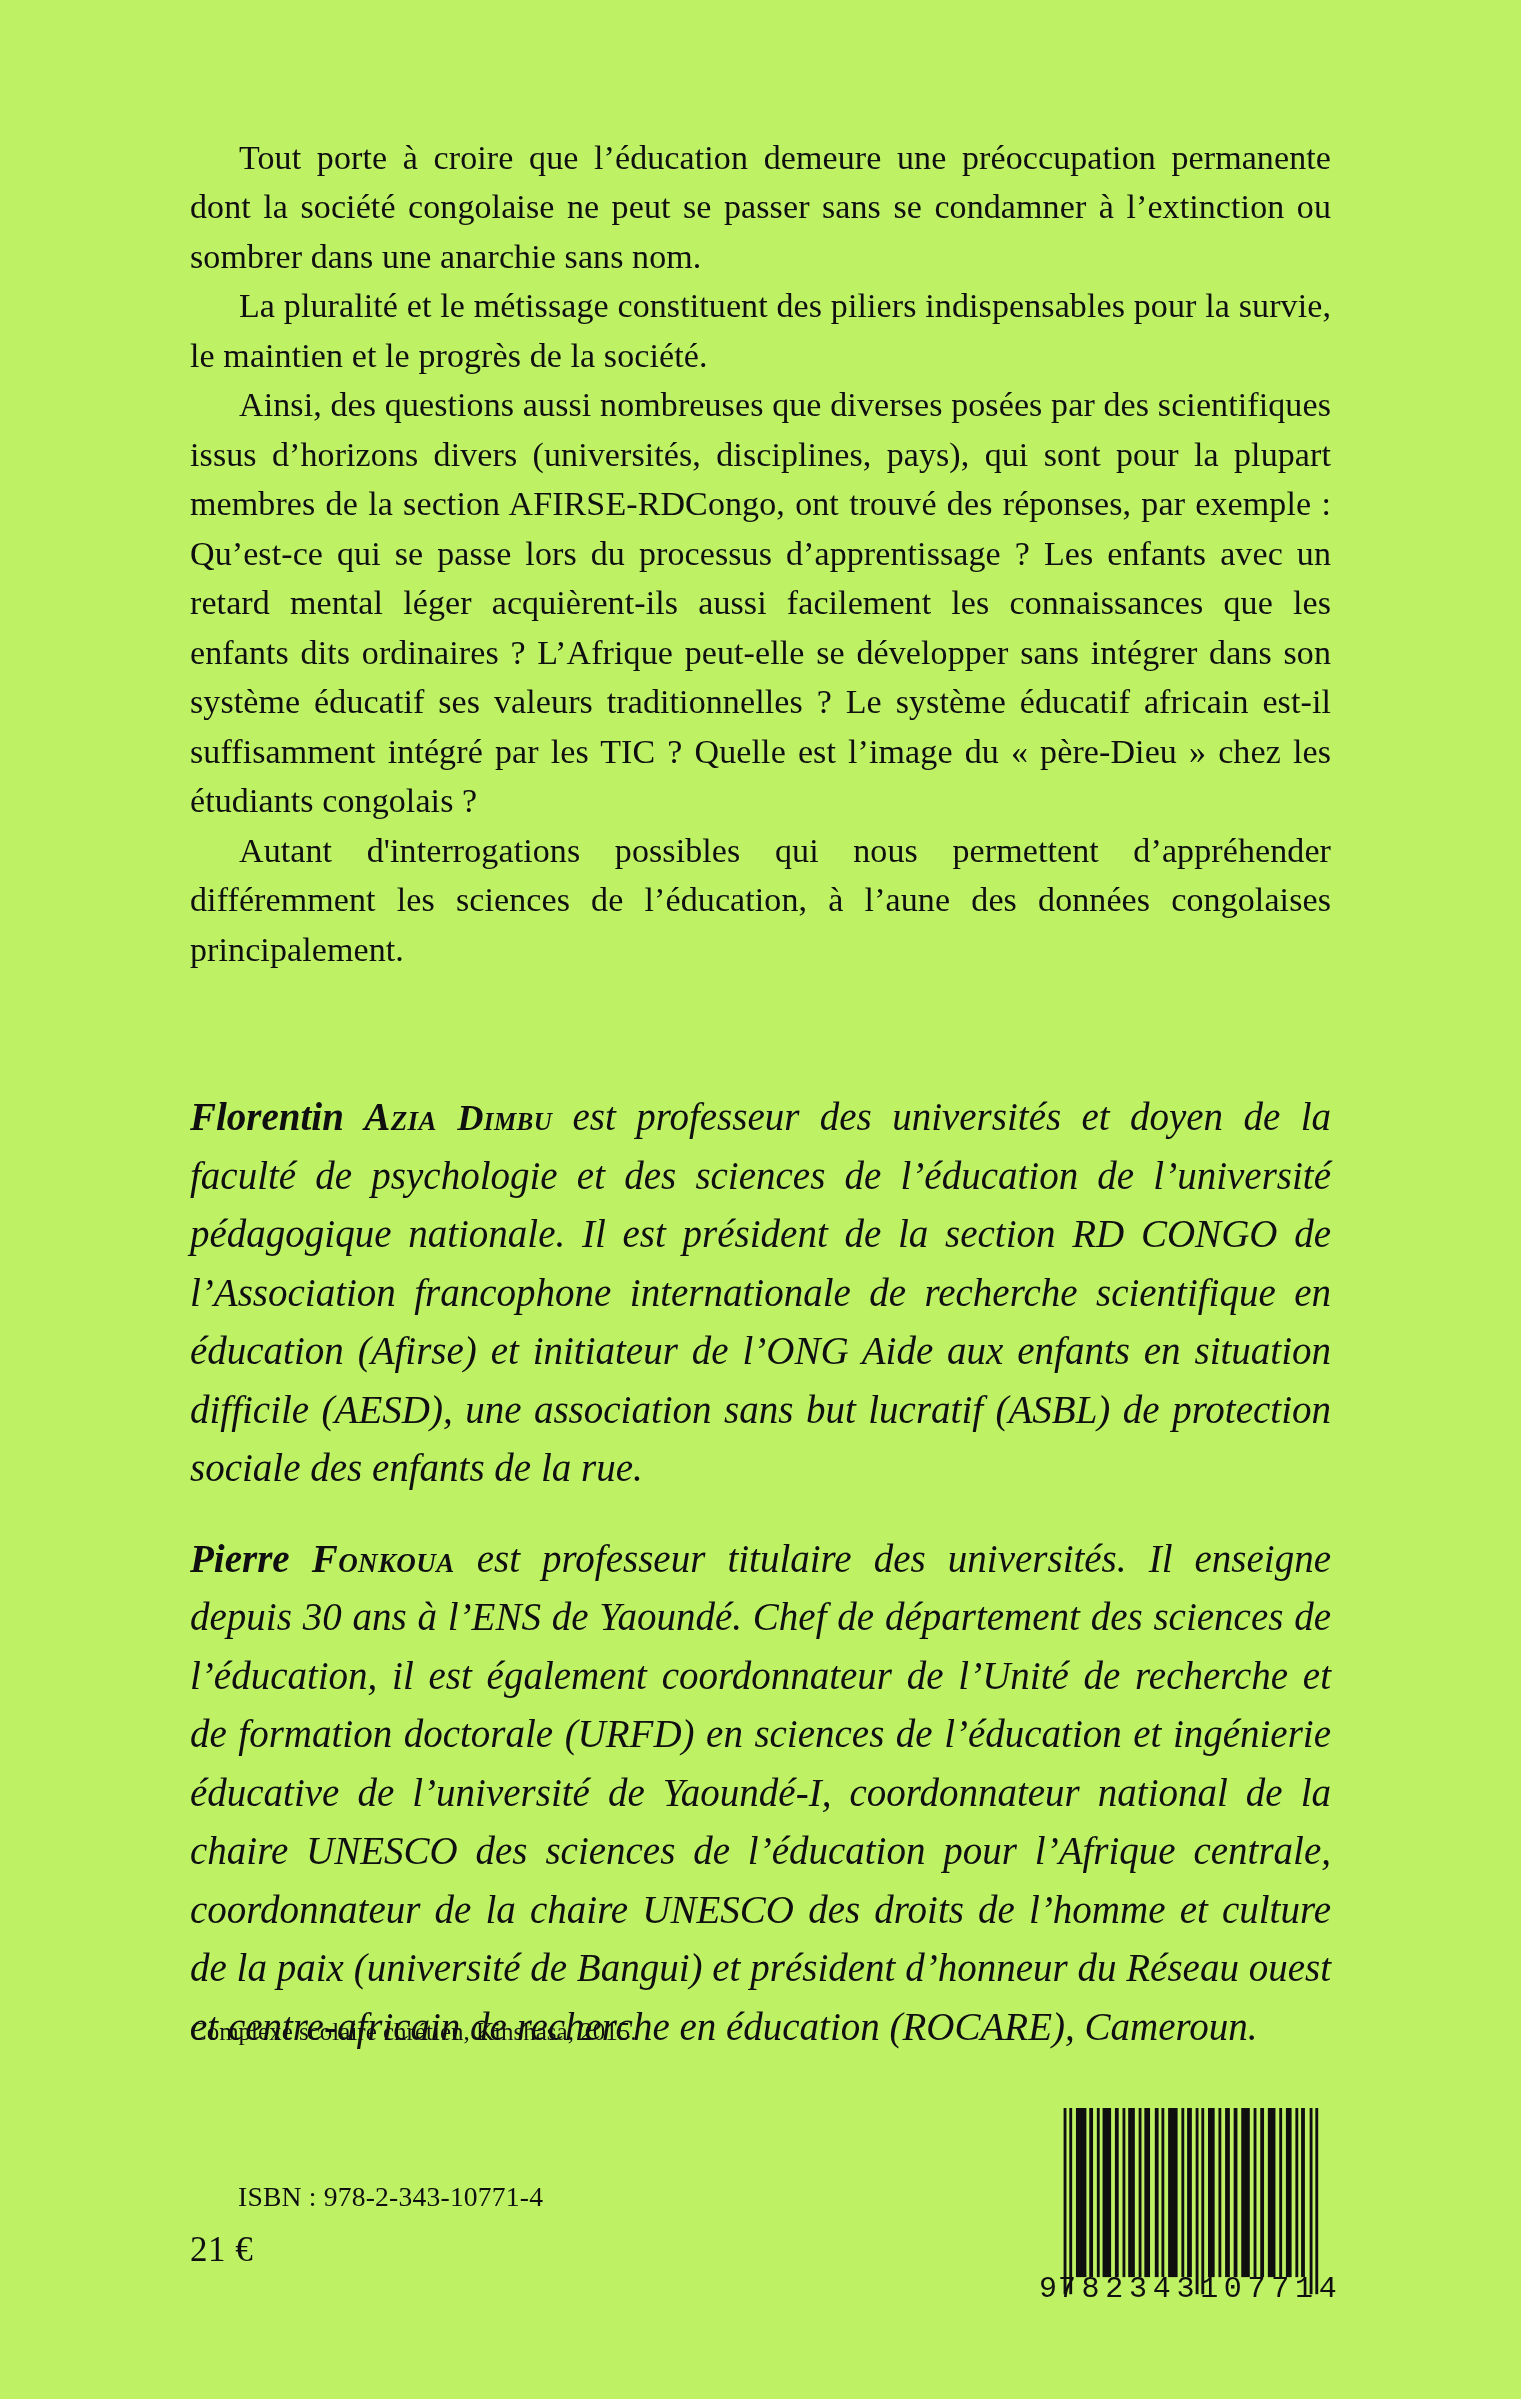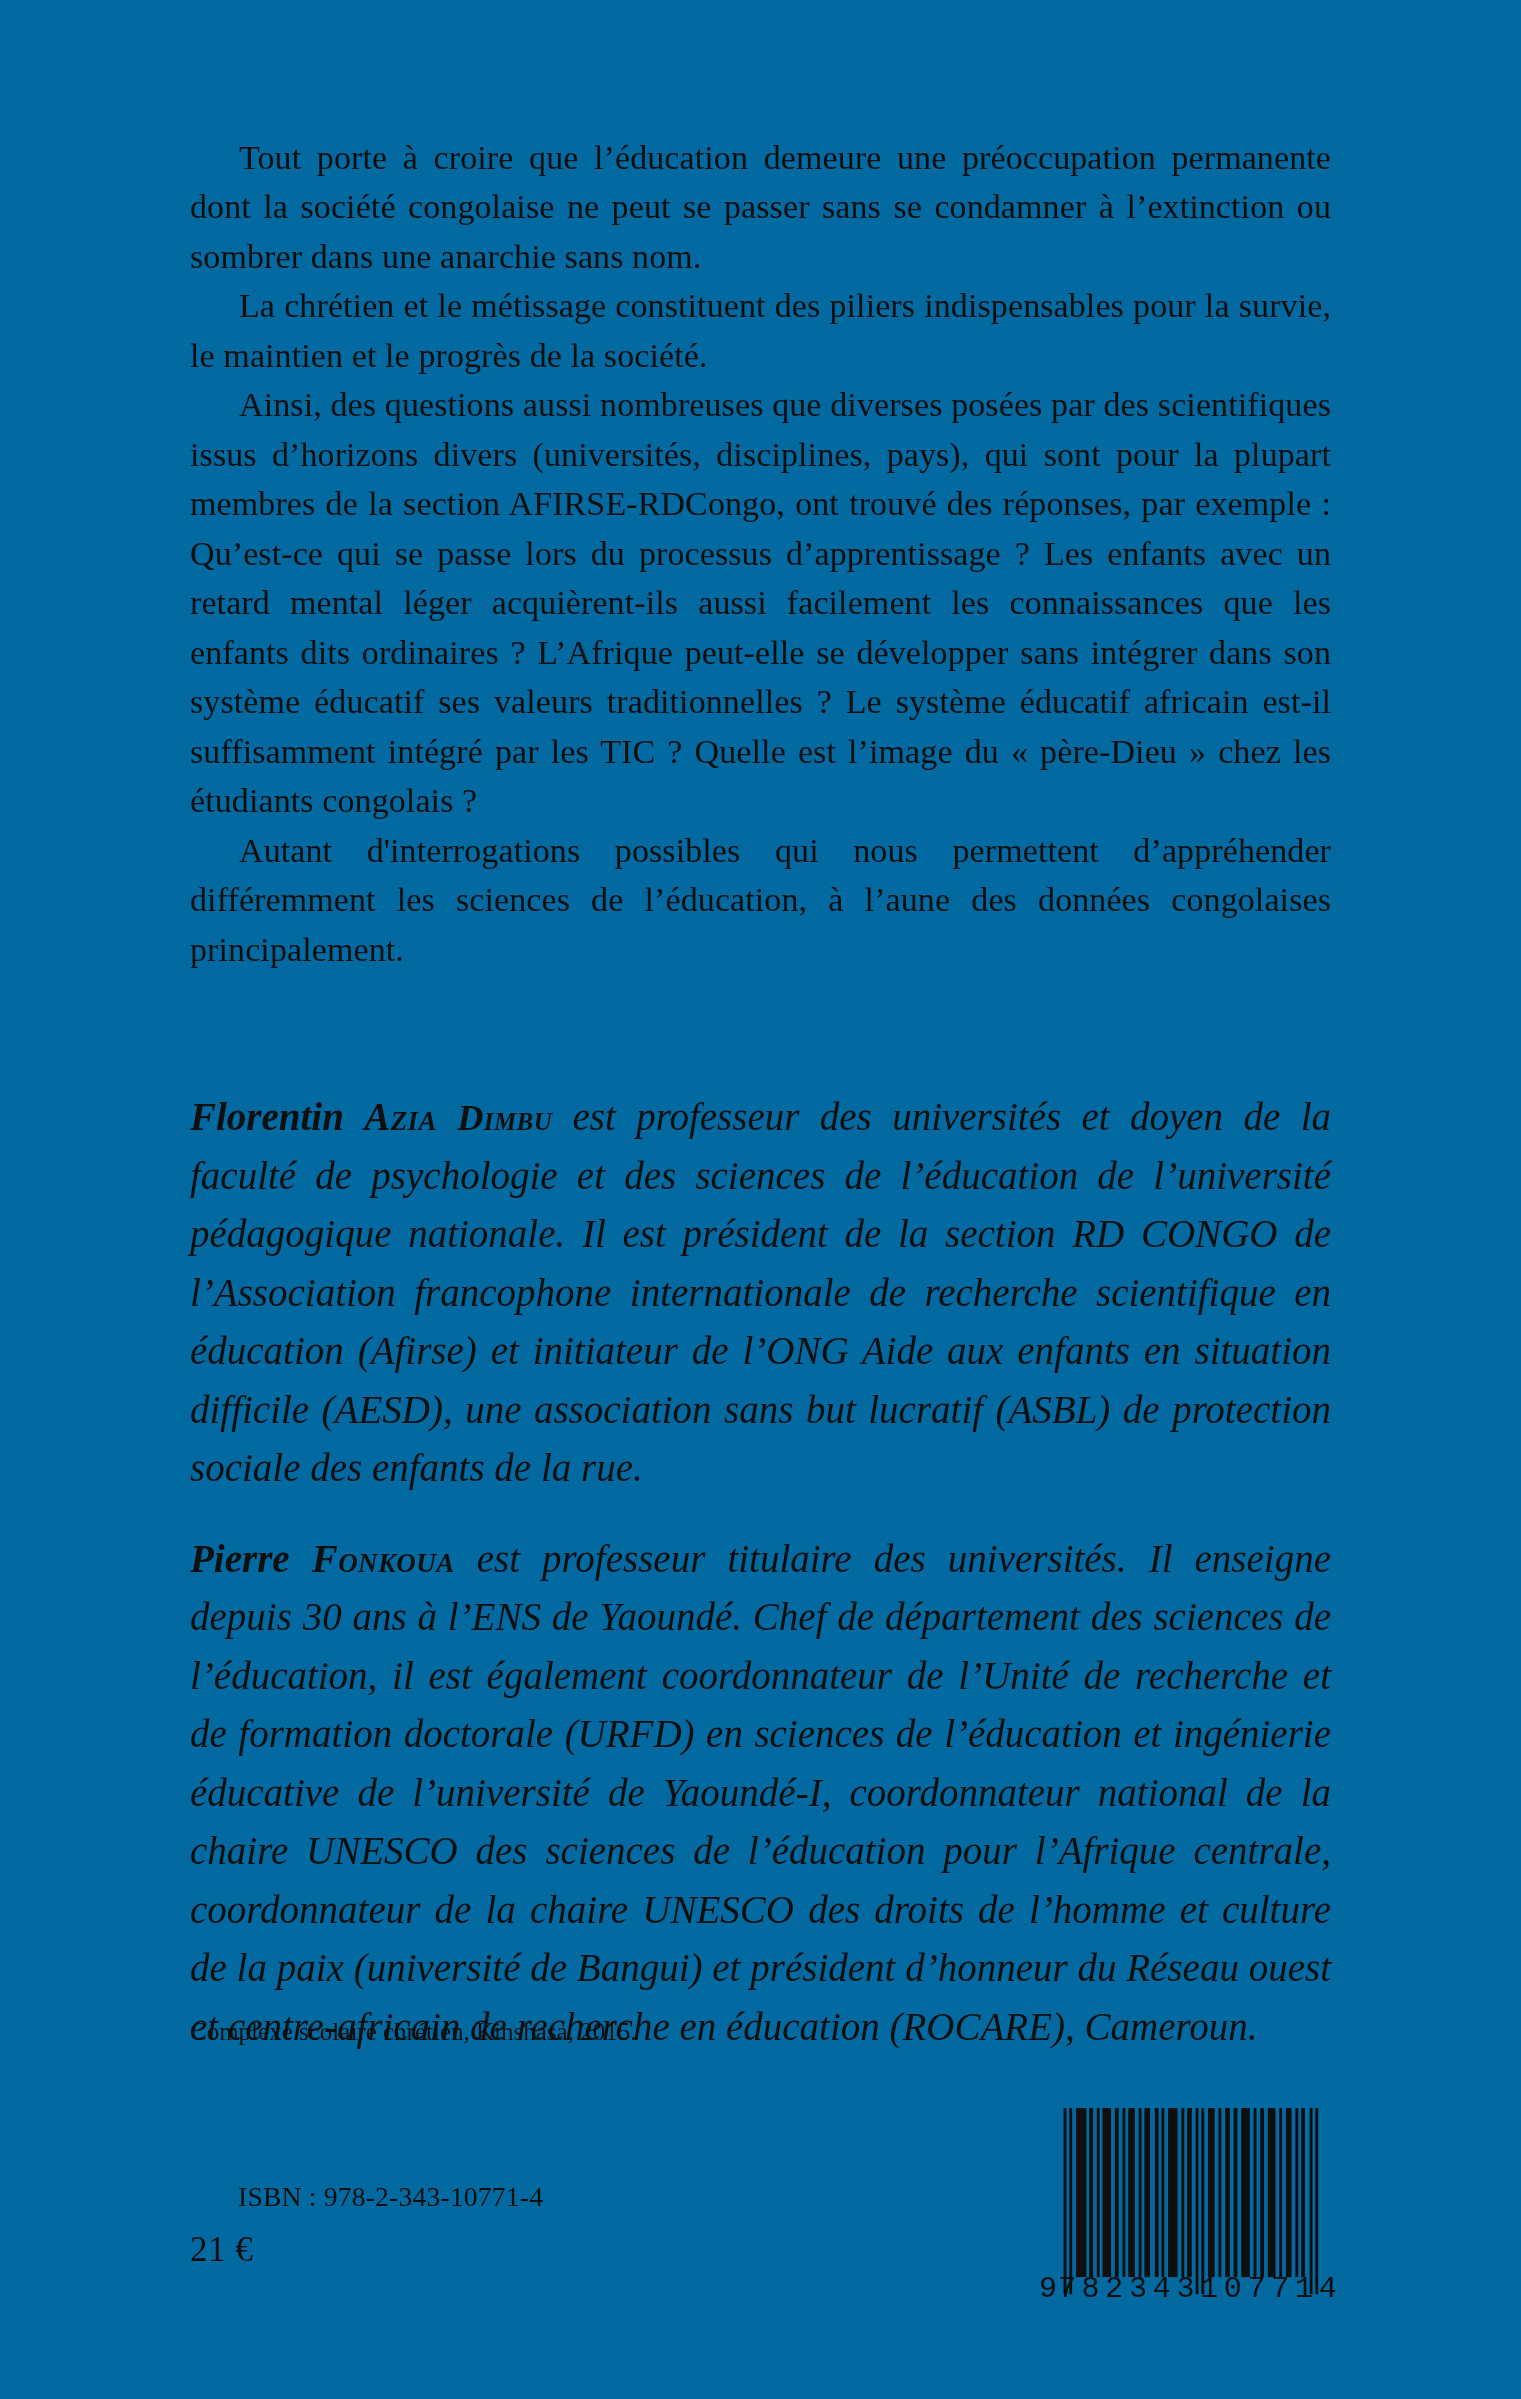--- a/index.html
+++ b/index.html
@@ -12,21 +12,21 @@
     height: 2400px;
     position: relative;
     font-family: "Liberation Serif", "DejaVu Serif", serif;
     color: #100f10;
     overflow: hidden;
   }
 
   .page {
     position: absolute;
     inset: 0;
-    background: #0369a1;
+    background: #bef264;
   }
 
   
   .blurb {
     position: absolute;
     left: 190px;
     top: 133px;
     width: 1141px;
     font-size: 34px;
     line-height: 1.455;
@@ -127,21 +127,21 @@
   .bd-mid   { letter-spacing: 5.7px; }
   .bd-right { letter-spacing: 5.7px; margin-right: 7.6px; }
 </style>
 </head>
 <body>
 
 <div class="page">
 
   <div class="blurb">
     <p>Tout porte à croire que l’éducation demeure une préoccupation permanente dont la société congolaise ne peut se passer sans se condamner à l’extinction ou sombrer dans une anarchie sans nom.</p>
-    <p class="tight">La chrétien et le métissage constituent des piliers indispensables pour la survie, le maintien et le progrès de la société.</p>
+    <p class="tight">La pluralité et le métissage constituent des piliers indispensables pour la survie, le maintien et le progrès de la société.</p>
     <p class="tight">Ainsi, des questions aussi nombreuses que diverses posées par des scientifiques issus d’horizons divers (universités, disciplines, pays), qui sont pour la plupart membres de la section AFIRSE-RDCongo, ont trouvé des réponses, par exemple : Qu’est-ce qui se passe lors du processus d’apprentissage ? Les enfants avec un retard mental léger acquièrent-ils aussi facilement les connaissances que les enfants dits ordinaires ? L’Afrique peut-elle se développer sans intégrer dans son système éducatif ses valeurs traditionnelles ? Le système éducatif africain est-il suffisamment intégré par les TIC ? Quelle est l’image du « père-Dieu » chez les étudiants congolais ?</p>
     <p class="tight">Autant d'interrogations possibles qui nous permettent d’appréhender différemment les sciences de l’éducation, à l’aune des données congolaises principalement.</p>
   </div>
 
   <div class="bios">
 
     <p class="bio">
       <span class="who">Florentin</span><span> </span><span class="sc">Azia</span><span> </span><span class="sc-small">Dimbu</span><span> est professeur des universités et doyen de la faculté de psychologie et des sciences de l’éducation de l’université pédagogique nationale. Il est président de la section RD CONGO de l’Association francophone internationale de recherche scientifique en éducation (Afirse) et initiateur de l’ONG Aide aux enfants en situation difficile (AESD), une association sans but lucratif (ASBL) de protection sociale des enfants de la rue.</span>
     </p>
 

